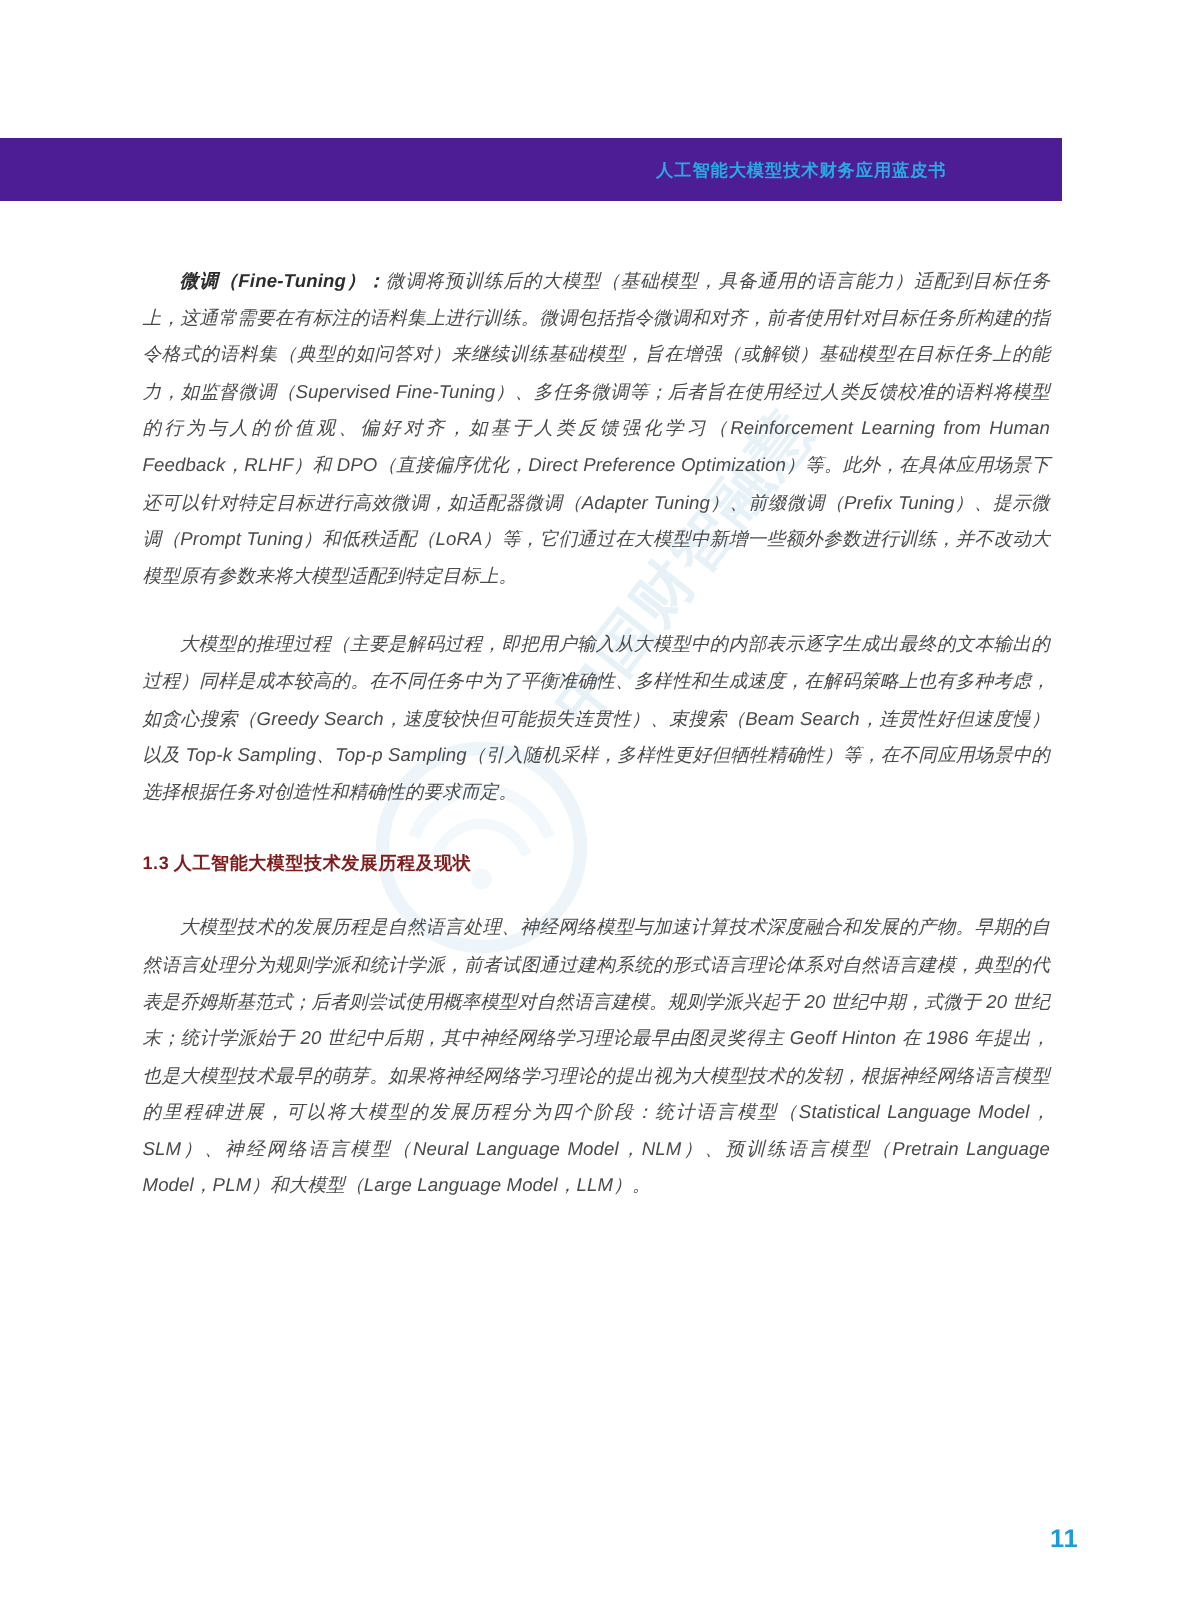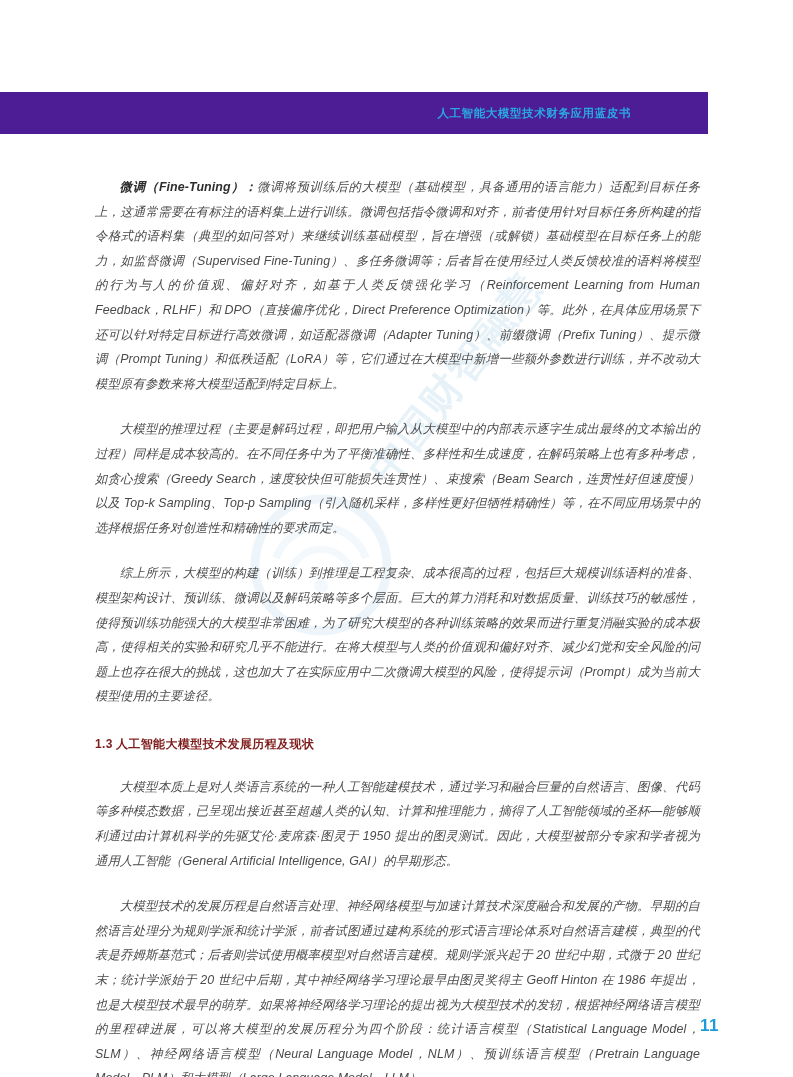--- a/index.html
+++ b/index.html
@@ -136,25 +136,23 @@
     </svg>
     <div class="wm-text">中国财智融慧</div>
   </div>
 
   <div class="content">
 
     <p class="para"><span class="lead">微调（Fine-Tuning）：</span><span>微调将预训练后的大模型（基础模型，具备通用的语言能力）适配到目标任务上，这通常需要在有标注的语料集上进行训练。微调包括指令微调和对齐，前者使用针对目标任务所构建的指令格式的语料集（典型的如问答对）来继续训练基础模型，旨在增强（或解锁）基础模型在目标任务上的能力，如监督微调（Supervised Fine-Tuning）、多任务微调等；后者旨在使用经过人类反馈校准的语料将模型的行为与人的价值观、偏好对齐，如基于人类反馈强化学习（Reinforcement Learning from Human Feedback，RLHF）和 DPO（直接偏序优化，Direct Preference Optimization）等。此外，在具体应用场景下还可以针对特定目标进行高效微调，如适配器微调（Adapter Tuning）、前缀微调（Prefix Tuning）、提示微调（Prompt Tuning）和低秩适配（LoRA）等，它们通过在大模型中新增一些额外参数进行训练，并不改动大模型原有参数来将大模型适配到特定目标上。</span></p>
 
     <p class="para">大模型的推理过程（主要是解码过程，即把用户输入从大模型中的内部表示逐字生成出最终的文本输出的过程）同样是成本较高的。在不同任务中为了平衡准确性、多样性和生成速度，在解码策略上也有多种考虑，如贪心搜索（Greedy Search，速度较快但可能损失连贯性）、束搜索（Beam Search，连贯性好但速度慢）以及 Top-k Sampling、Top-p Sampling（引入随机采样，多样性更好但牺牲精确性）等，在不同应用场景中的选择根据任务对创造性和精确性的要求而定。</p>
 
-    <p class="para">综上所示，大模型的构建（训练）到推理是工程复杂、成本很高的过程，包括巨大规模训练语料的准备、模型架构设计、预训练、微调以及解码策略等多个层面。巨大的算力消耗和对数据质量、训练技巧的敏感性，使得预训练功能强大的大模型非常困难，为了研究大模型的各种训练策略的效果而进行重复消融实验的成本极高，使得相关的实验和研究几乎不能进行。在将大模型与人类的价值观和偏好对齐、减少幻觉和安全风险的问题上也存在很大的挑战，这也加大了在实际应用中二次微调大模型的风险，使得提示词（Prompt）成为当前大模型使用的主要途径。</p>
 
     <h2 class="section-heading"><span class="num">1.3</span><span>人工智能大模型技术发展历程及现状</span></h2>
 
-    <p class="para">大模型本质上是对人类语言系统的一种人工智能建模技术，通过学习和融合巨量的自然语言、图像、代码等多种模态数据，已呈现出接近甚至超越人类的认知、计算和推理能力，摘得了人工智能领域的圣杯—能够顺利通过由计算机科学的先驱艾伦·麦席森·图灵于 1950 提出的图灵测试。因此，大模型被部分专家和学者视为通用人工智能（General Artificial Intelligence, GAI）的早期形态。</p>
 
     <p class="para">大模型技术的发展历程是自然语言处理、神经网络模型与加速计算技术深度融合和发展的产物。早期的自然语言处理分为规则学派和统计学派，前者试图通过建构系统的形式语言理论体系对自然语言建模，典型的代表是乔姆斯基范式；后者则尝试使用概率模型对自然语言建模。规则学派兴起于 20 世纪中期，式微于 20 世纪末；统计学派始于 20 世纪中后期，其中神经网络学习理论最早由图灵奖得主 Geoff Hinton 在 1986 年提出，也是大模型技术最早的萌芽。如果将神经网络学习理论的提出视为大模型技术的发轫，根据神经网络语言模型的里程碑进展，可以将大模型的发展历程分为四个阶段：统计语言模型（Statistical Language Model，SLM）、神经网络语言模型（Neural Language Model，NLM）、预训练语言模型（Pretrain Language Model，PLM）和大模型（Large Language Model，LLM）。</p>
 
   </div>
 
   <div class="page-number">11</div>
 
 </div>
 
 </body></html>

